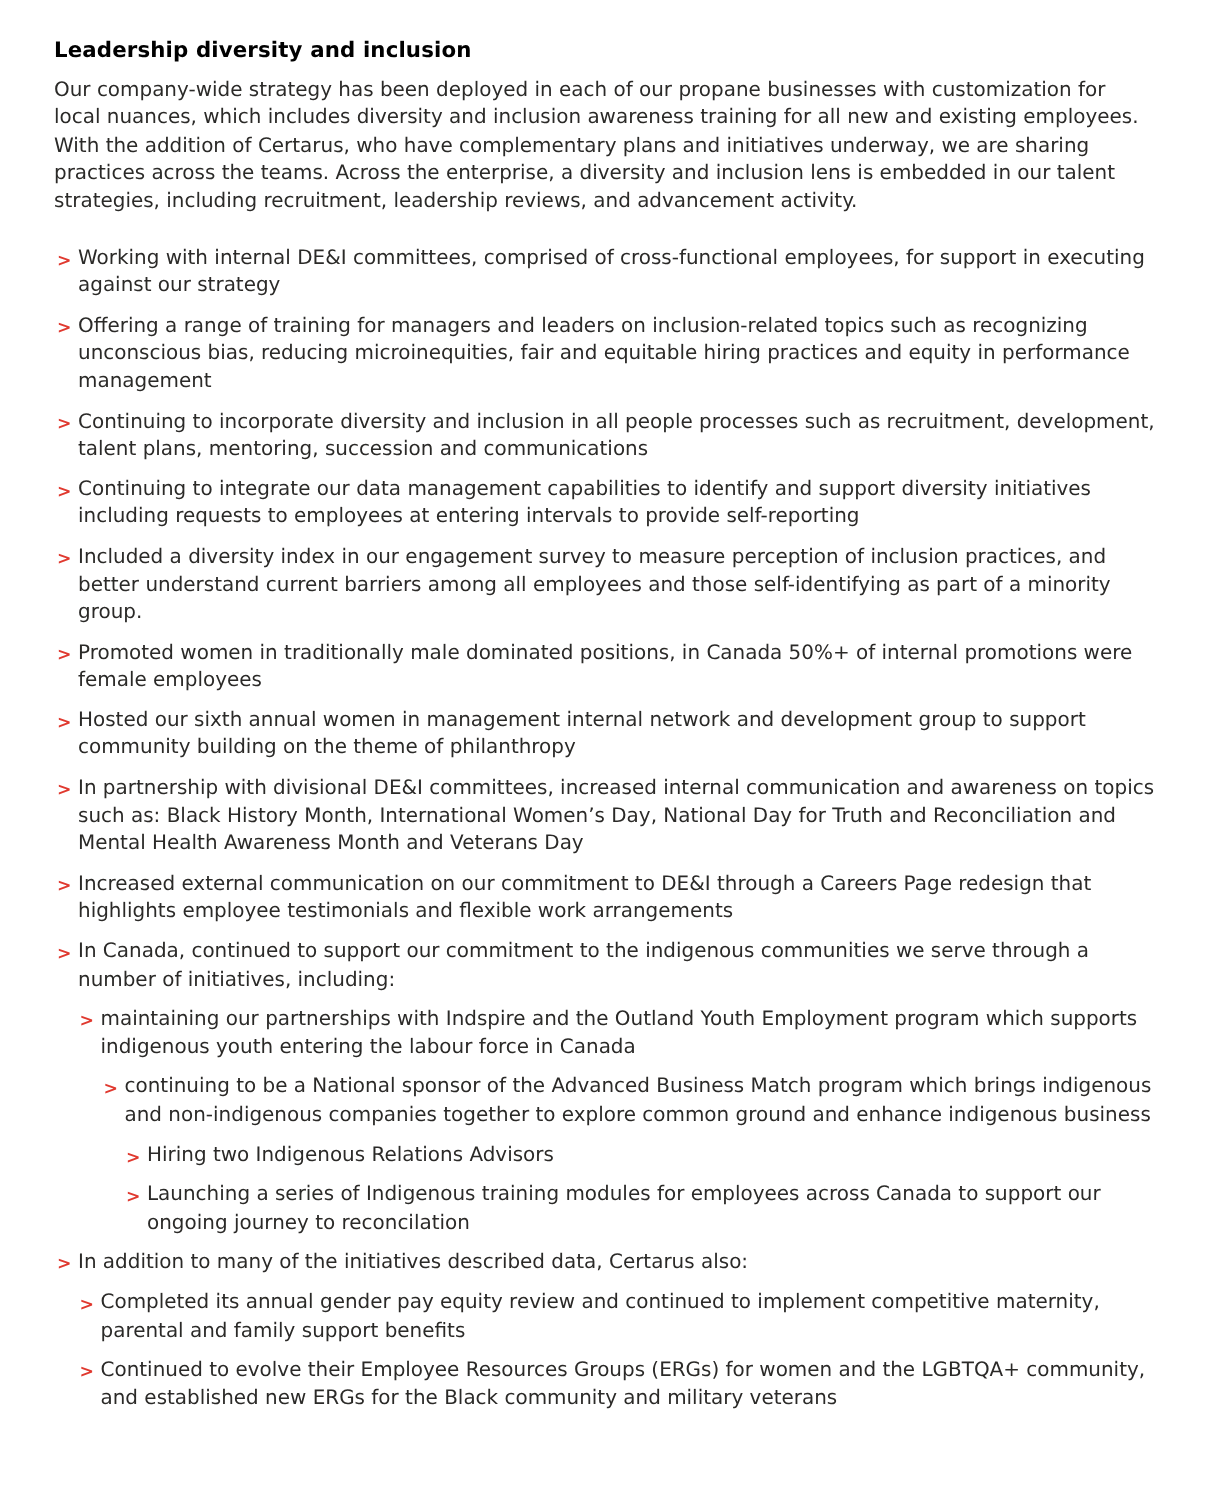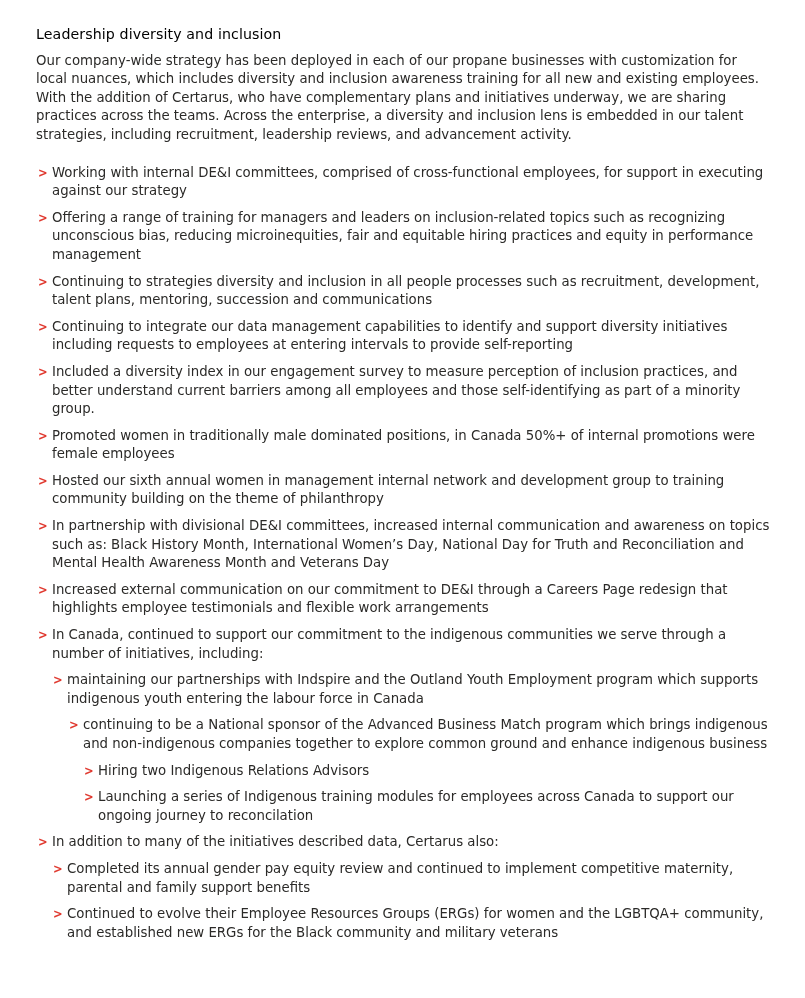--- a/index.html
+++ b/index.html
@@ -16,21 +16,21 @@
     line-height: 18.6px;
     box-sizing: border-box;
     overflow: hidden;
   }
   .page {
     padding: 25px 34px 0 36px;
     box-sizing: border-box;
   }
   .doc-heading {
     font-size: 14.2px;
-    font-weight: 400;
+    font-weight: 700;
     color: #000000;
     margin: 0 0 8px 0;
     letter-spacing: 0.1px;
   }
   .para {
     margin: 0 0 19px 0;
   }
   .list-intro {
     margin: 0 0 9px 0;
   }
@@ -72,37 +72,37 @@
       <div class="list-item lvl-1">
         <span class="marker">&gt;</span>
         <div class="item-text">Working with internal DE&amp;I committees, comprised of cross-functional employees, for support in executing against our strategy</div>
       </div>
       <div class="list-item lvl-1">
         <span class="marker">&gt;</span>
         <div class="item-text">Offering a range of training for managers and leaders on inclusion-related topics such as recognizing unconscious bias, reducing microinequities, fair and equitable hiring practices and equity in performance management</div>
       </div>
       <div class="list-item lvl-1">
         <span class="marker">&gt;</span>
-        <div class="item-text">Continuing to strategies diversity and inclusion in all people processes such as recruitment, development, talent plans, mentoring, succession and communications</div>
+        <div class="item-text">Continuing to incorporate diversity and inclusion in all people processes such as recruitment, development, talent plans, mentoring, succession and communications</div>
       </div>
       <div class="list-item lvl-1">
         <span class="marker">&gt;</span>
         <div class="item-text">Continuing to integrate our data management capabilities to identify and support diversity initiatives including requests to employees at entering intervals to provide self-reporting</div>
       </div>
       <div class="list-item lvl-1">
         <span class="marker">&gt;</span>
         <div class="item-text">Included a diversity index in our engagement survey to measure perception of inclusion practices, and better understand current barriers among all employees and those self-identifying as part of a minority group.</div>
       </div>
       <div class="list-item lvl-1">
         <span class="marker">&gt;</span>
         <div class="item-text">Promoted women in traditionally male dominated positions, in Canada 50%+ of internal promotions were female employees</div>
       </div>
       <div class="list-item lvl-1">
         <span class="marker">&gt;</span>
-        <div class="item-text">Hosted our sixth annual women in management internal network and development group to training community building on the theme of philanthropy</div>
+        <div class="item-text">Hosted our sixth annual women in management internal network and development group to support community building on the theme of philanthropy</div>
       </div>
       <div class="list-item lvl-1">
         <span class="marker">&gt;</span>
         <div class="item-text">In partnership with divisional DE&amp;I committees, increased internal communication and awareness on topics such as: Black History Month, International Women’s Day, National Day for Truth and Reconciliation and Mental Health Awareness Month and Veterans Day</div>
       </div>
       <div class="list-item lvl-1">
         <span class="marker">&gt;</span>
         <div class="item-text">Increased external communication on our commitment to DE&amp;I through a Careers Page redesign that highlights employee testimonials and flexible work arrangements</div>
       </div>
       <div class="list-item lvl-1">

